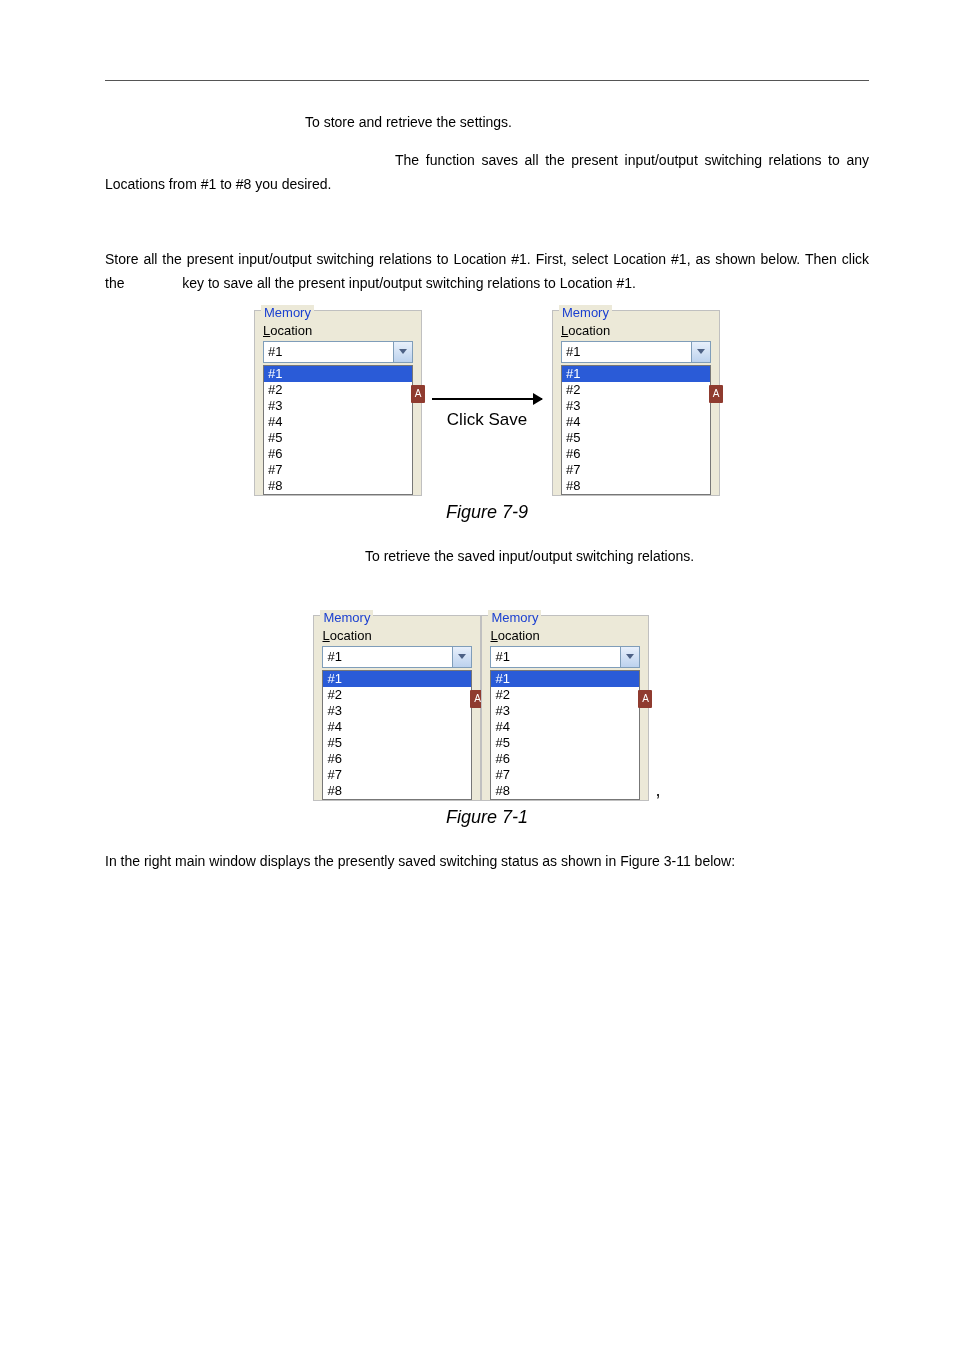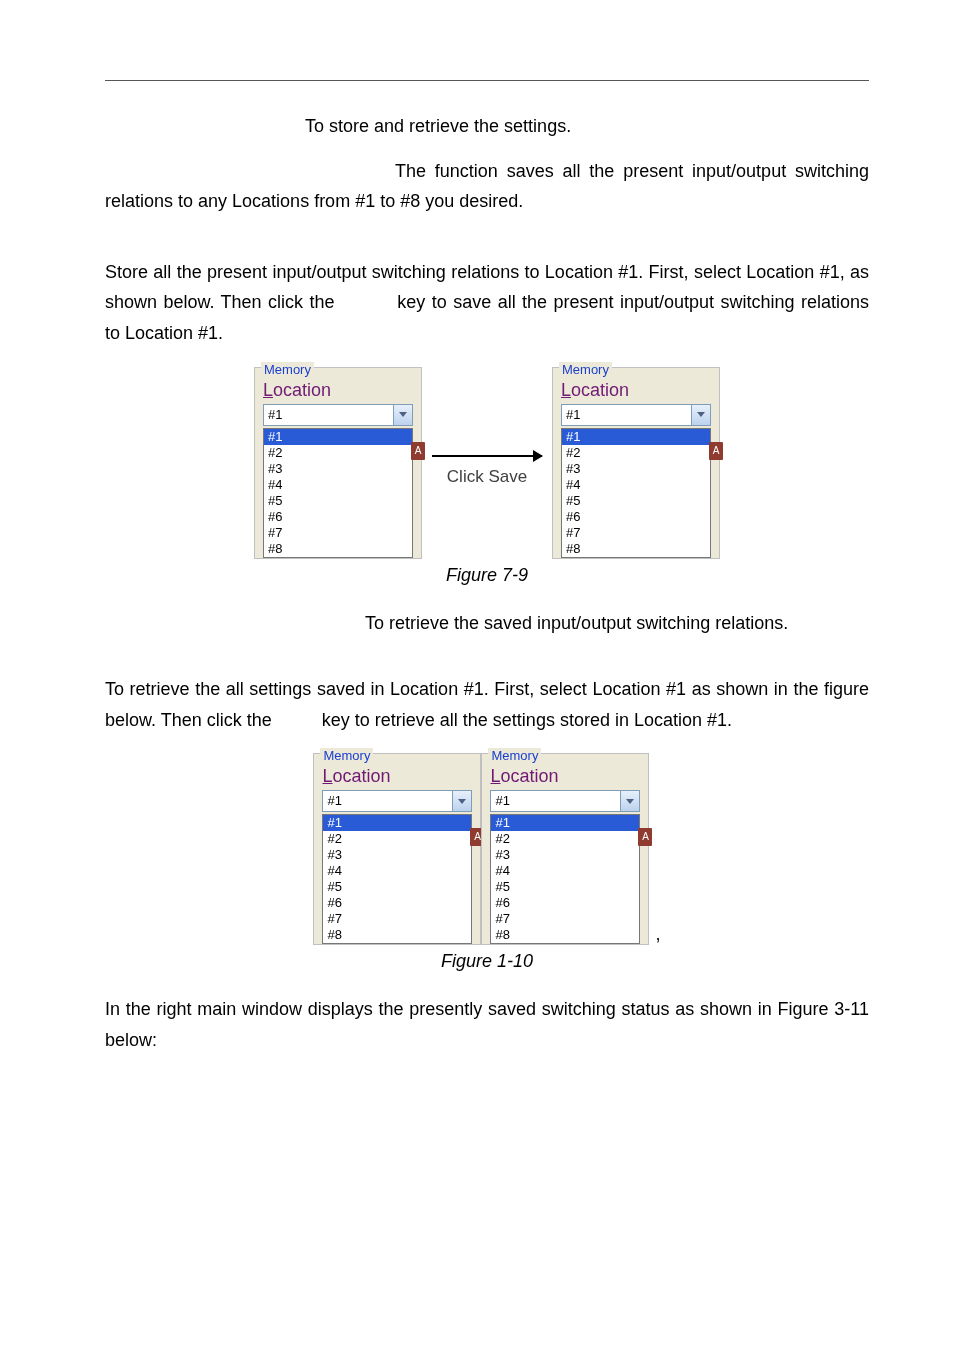--- a/index.html
+++ b/index.html
@@ -1,37 +1,37 @@
 <!DOCTYPE html>
 <html><head>
 <meta charset="utf-8">
 <style>
   html,body{margin:0;padding:0;background:#fff;font-family:Arial,Helvetica,sans-serif;color:#000;}
   .page{width:954px;min-height:1350px;margin:0 auto;position:relative;box-sizing:border-box;padding:40px 85px 40px 105px;}
   .hr-top{border:none;border-top:1px solid #555;margin:40px 0 30px 0;}
-  .p{font-size:18px;line-height:1.7;margin:0 0 14px 0;}
+  .p{font-size:14px;line-height:1.7;margin:12px 0 14px 0;}
   .indent-1{text-indent:200px;}
   .just{text-align:justify;}
   .figcap{text-align:center;font-size:18px;margin:6px 0 22px 0;font-style:italic;}
-  .fig-row{display:flex;justify-content:center;align-items:flex-start;gap:0;margin-top:18px;}
+  .fig-row{display:flex;justify-content:center;align-items:flex-start;gap:0;margin-top:10px;}
   .memory-panel{width:150px;background:#ece9d8;border:1px solid #c0c0c0;padding:2px 8px 0 8px;position:relative;font-family:Tahoma,Arial,sans-serif;}
   .fieldset-label{color:#1a3fd0;font-size:13px;position:relative;top:-10px;left:-2px;background:#ece9d8;padding:0 3px;display:inline-block;}
-  .loc-label{color:#701a75;font-size:18px;margin-top:-8px;margin-bottom:3px;}
+  .loc-label{color:#000000;font-size:13px;margin-top:-8px;margin-bottom:3px;}
   .loc-label .ul{text-decoration:underline;}
   .combo{display:flex;border:1px solid #7f9db9;background:#fff;height:22px;box-sizing:border-box;}
   .combo-text{flex:1;padding:2px 4px;font-size:13px;}
   .combo-btn{width:18px;background:linear-gradient(#e8f0fb,#bcd2ee);border-left:1px solid #7f9db9;display:flex;align-items:center;justify-content:center;}
   .tri-down{width:0;height:0;border-left:4px solid transparent;border-right:4px solid transparent;border-top:5px solid #4d6185;}
   .listbox{background:#fff;border:1px solid #777;margin-top:2px;font-size:13px;line-height:16px;padding:0;}
   .listbox .item{padding:0 4px;white-space:pre;}
   .listbox .sel{background:#2a5bd7;color:#fff;}
   .arrow-area{width:130px;display:flex;flex-direction:column;align-items:center;justify-content:flex-start;padding-top:88px;}
   .long-arrow{width:110px;height:2px;background:#000;position:relative;margin-bottom:4px;}
   .long-arrow::after{content:"";position:absolute;right:-1px;top:-5px;border-left:10px solid #000;border-top:6px solid transparent;border-bottom:6px solid transparent;}
-  .arrow-label{font-size:17px;color:#404040;margin-top:6px;}
+  .arrow-label{font-size:17px;color:#000000;margin-top:6px;}
   .comma-trail{font-size:18px;align-self:flex-end;margin-left:6px;margin-top:160px;}
   .panel-wrap{position:relative;}
   .a-corner{position:absolute;right:-3px;top:75px;width:14px;height:18px;background:#8f3b2f;color:#fff;font-size:10px;line-height:18px;text-align:center;border-radius:1px;}
 </style>
 </head>
 <body>
 
 <div class="page">
 
   <hr class="hr-top">
@@ -103,25 +103,20 @@
       </div>
       <div class="a-corner">A</div>
     </div>
   </div>
   <div class="figcap">Figure 7-9</div>
 
   <p class="p" style="text-indent:260px;">To retrieve the saved input/output switching relations.</p>
 
   <div style="height:22px;"></div>
 
-  <p class="p just">
-    <span>To retrieve the all settings saved in Location #1. First, select Location #1 as shown in the figure below. Then click the </span>
-    <span style="display:inline-block;width:40px;"></span>
-    <span> key to retrieve all the settings stored in Location #1.</span>
-  </p>
 
   <div class="fig-row">
     <div class="panel-wrap">
       <div class="memory-panel">
         <span class="fieldset-label">Memory</span>
         <div class="loc-label"><span class="ul">L</span><span>ocation</span></div>
         <div class="combo">
           <div class="combo-text">#1</div>
           <div class="combo-btn">
               <span class="tri-down"></span>
@@ -160,17 +155,17 @@
           <div class="item">#5</div>
           <div class="item">#6</div>
           <div class="item">#7</div>
           <div class="item">#8</div>
         </div>
       </div>
       <div class="a-corner">A</div>
     </div>
     <span class="comma-trail">,</span>
   </div>
-  <div class="figcap">Figure 1-10</div>
+  <div class="figcap">Figure 7-1</div>
 
   <p class="p just">In the right main window displays the presently saved switching status as shown in Figure 3-11 below:</p>
 
 </div>
 
 </body></html>

